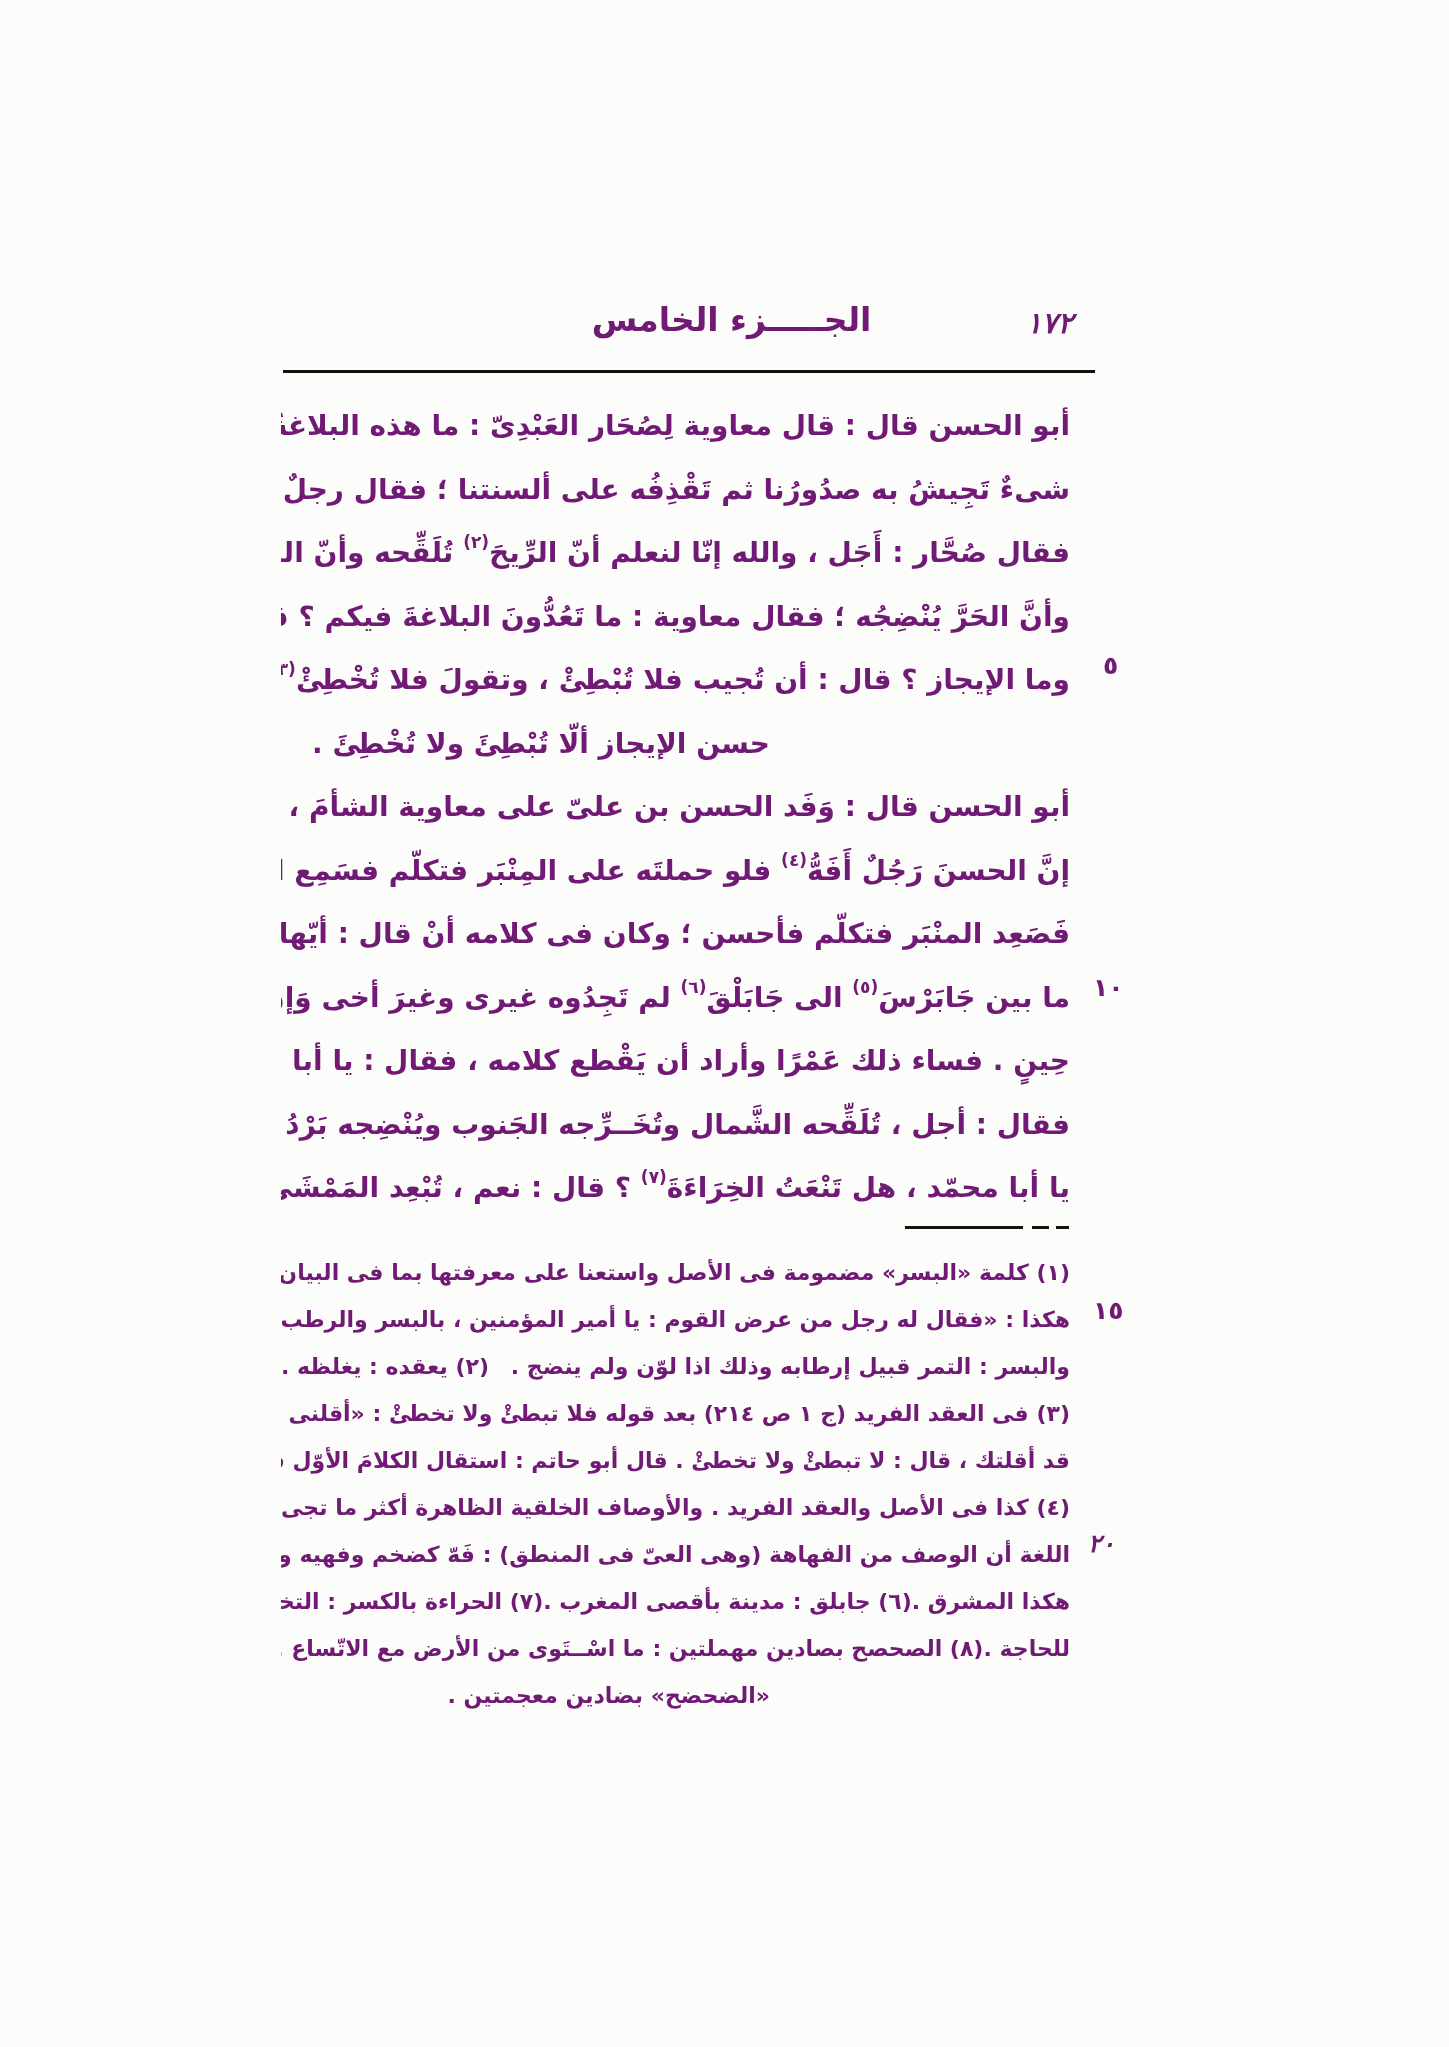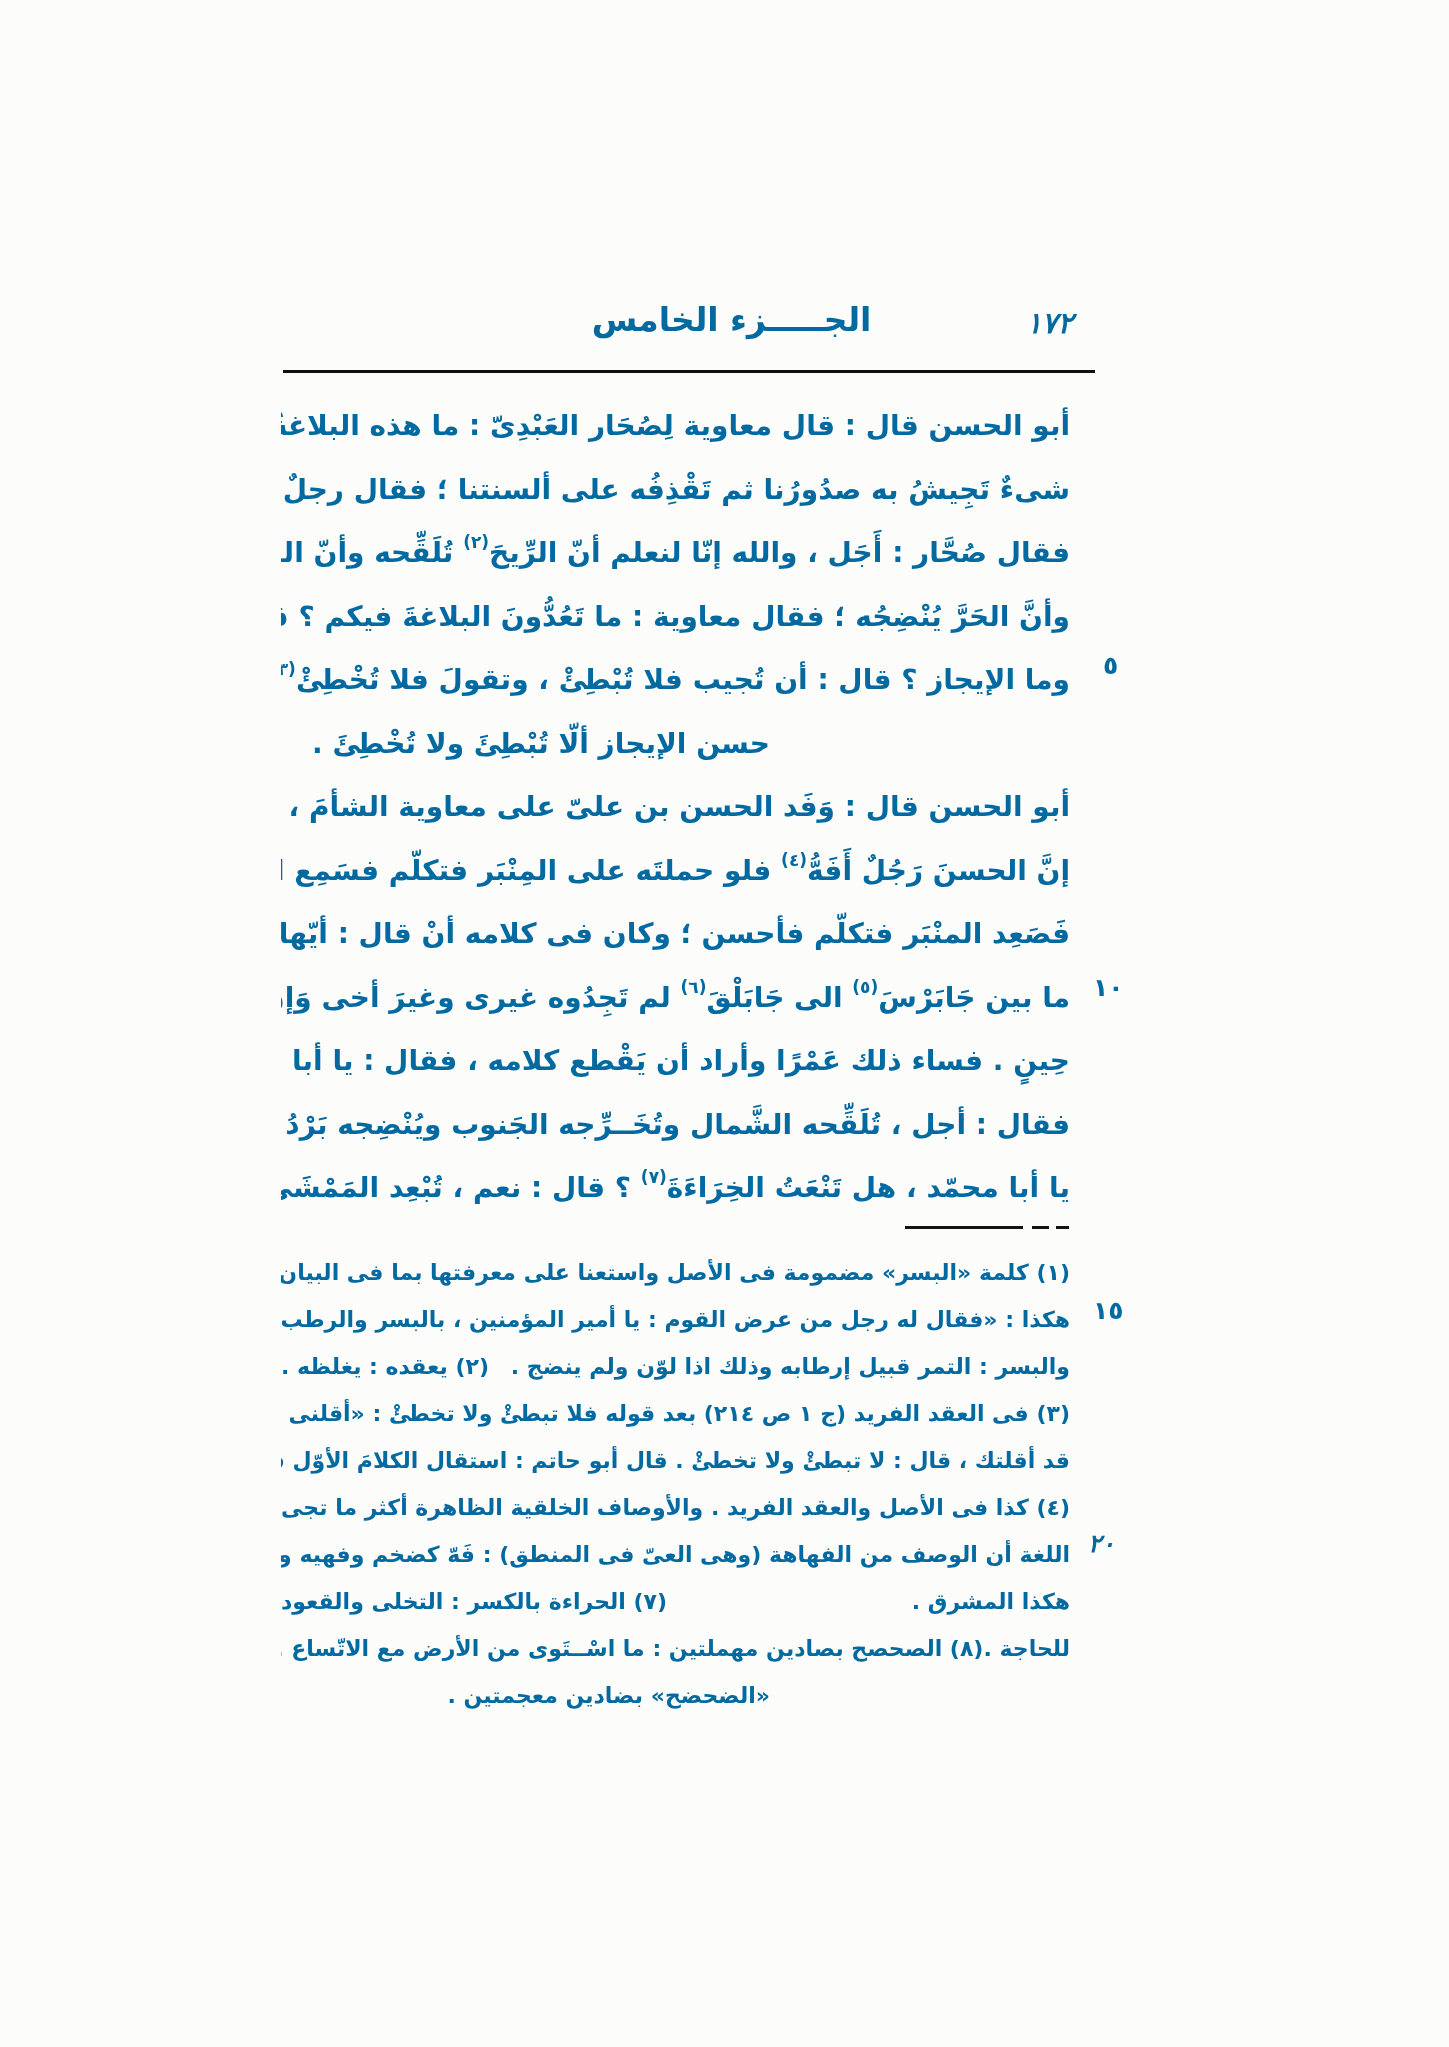--- a/index.html
+++ b/index.html
@@ -3,21 +3,21 @@
 <meta charset="utf-8">
 <style>
   html, body { margin: 0; padding: 0; }
   body { background: #ffffff; }
 
   .page {
     position: relative;
     width: 1449px;
     height: 2047px;
     background: #fcfcfa;
-    color: #0369a1;
+    color: #701a75;
     font-family: "DejaVu Sans", sans-serif;
     direction: rtl;
     overflow: hidden;
   }
 
   
   .header-title {
     position: absolute;
     top: 300px;
     left: 338px;
@@ -170,20 +170,21 @@
     </p>
     <p class="fn-line">
       <span>(٤)  كذا فى الأصل والعقد الفريد . والأوصاف الخلقية الظاهرة أكثر ما تجىء على «أفعل» والذى فى كتب</span>
     </p>
     <p class="fn-line flexed">
       <span>اللغة أن الوصف من الفهاهة (وهى العىّ فى المنطق) : فَهّ كضخم وفهيه وفهفه .</span>
 
     </p>
     <p class="fn-line flexed">
       <span>هكذا المشرق .</span>
+      <span>(٦)  جابلق : مدينة بأقصى المغرب .</span>
       <span>(٧)  الحراءة بالكسر : التخلى والقعود</span>
     </p>
     <p class="fn-line flexed">
       <span>للحاجة .</span>
       <span>(٨)  الصحصح بصادين مهملتين : ما اسْــتَوى من الأرض مع الاتّساع . وفى الأصل :</span>
     </p>
     <p class="fn-line indented">
       <span>«الضحضح» بضادين معجمتين .</span>
     </p>
   </section>

